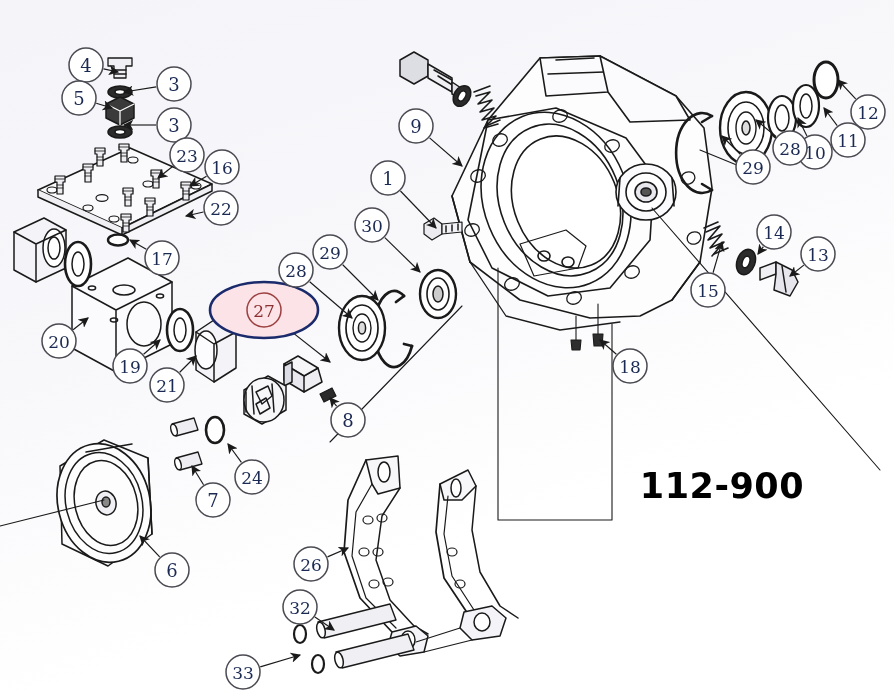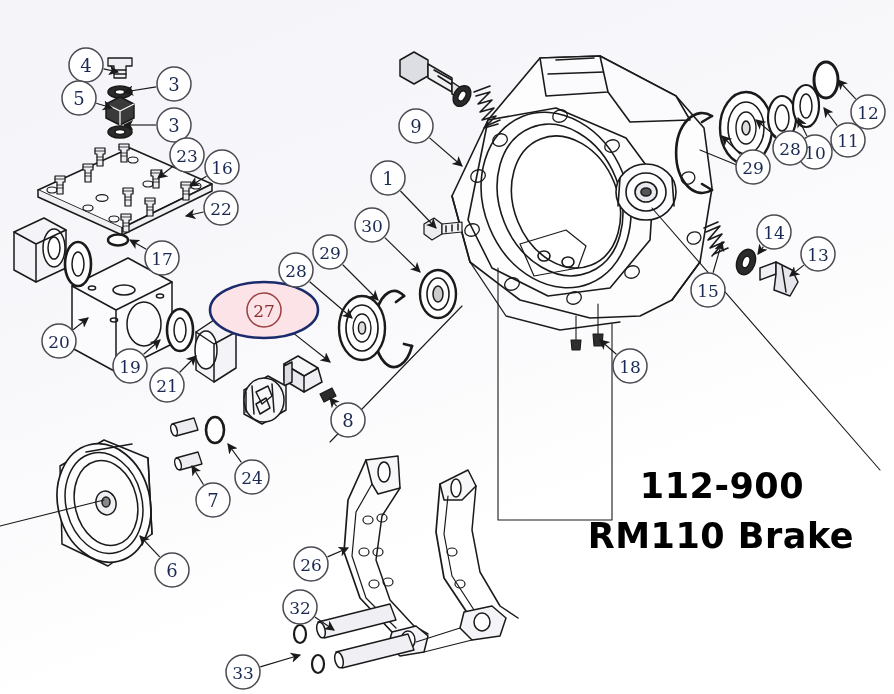--- a/index.html
+++ b/index.html
@@ -493,15 +493,14 @@
           <text x="300" y="613.5" text-anchor="middle" font-family="&quot;DejaVu Serif&quot;,&quot;Liberation Serif&quot;,serif" font-size="17" fill="#1b2a52">32</text>
         </g>
         <g>
           <circle cx="243" cy="672" r="17" fill="#ffffff" stroke="#4a4a52" stroke-width="1.5"></circle>
           <text x="243" y="678.5" text-anchor="middle" font-family="&quot;DejaVu Serif&quot;,&quot;Liberation Serif&quot;,serif" font-size="17" fill="#1b2a52">33</text>
         </g>
       </g>
   </svg>
 
   <div class="ttl" id="ttl1">112-900</div>
-  <div class="ttl" id="ttl2">RM110 Brake</div>
 
 </div>
 
 </body></html>

